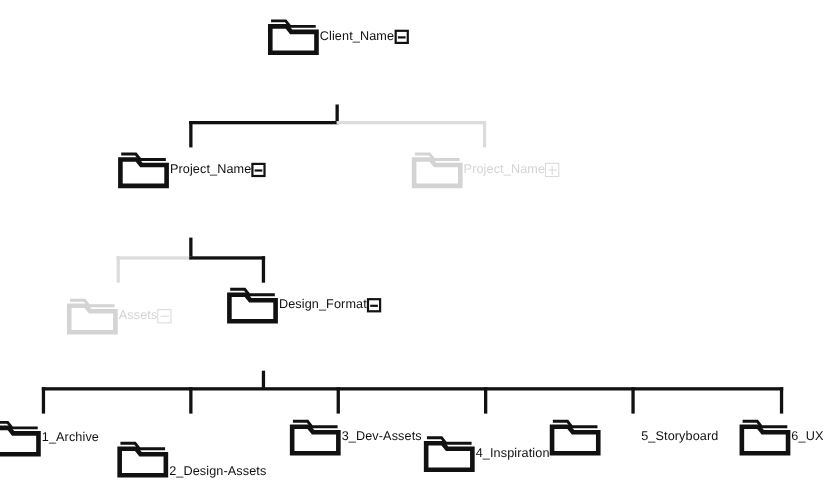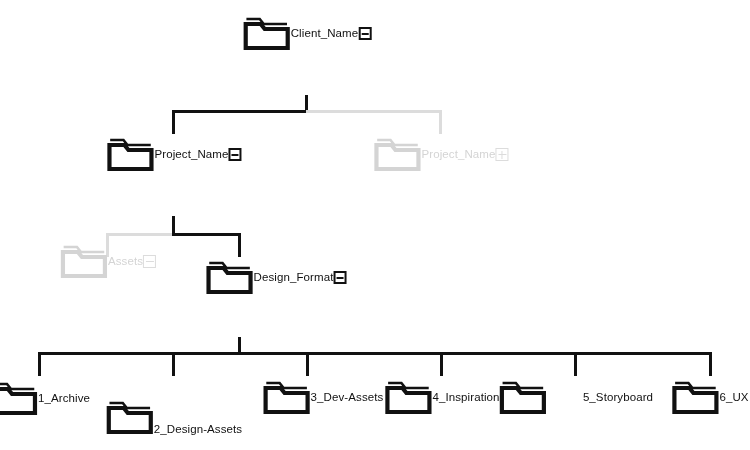--- a/index.html
+++ b/index.html
@@ -121,21 +121,21 @@
             <path d="M5 7 H17 L21 12 H43" fill="none" stroke="#d4d4d4" stroke-width="2.6" stroke-linecap="square"></path>
             <path d="M3 14 V36 H45 V17 H22 L18 12 H3 Z" fill="#ffffff" stroke="#d4d4d4" stroke-width="4.2" stroke-linejoin="miter"></path>
           </svg>
         </span>
         <span class="node-label">Project_Name</span>
         <div class="expander dim">
           <span class="bar-h"></span>
           <span class="bar-v"></span>
         </div>
       </div>
-      <div class="node dim" style="left: 108px; top: 240px;">
+      <div class="node dim" style="left: 108px; top: 266px;">
         <span>
           <svg class="folder-icon" width="48" height="40" viewBox="0 0 48 40" aria-hidden="true">
             <path d="M5 7 H17 L21 12 H43" fill="none" stroke="#d4d4d4" stroke-width="2.6" stroke-linecap="square"></path>
             <path d="M3 14 V36 H45 V17 H22 L18 12 H3 Z" fill="#ffffff" stroke="#d4d4d4" stroke-width="4.2" stroke-linejoin="miter"></path>
           </svg>
         </span>
         <span class="node-label">Assets</span>
         <div class="expander dim">
           <span class="bar-h"></span>
         </div>
@@ -172,21 +172,21 @@
       </div>
       <div class="node active" style="left: 308px; top: 376px; margin-left: 15px;">
         <span>
           <svg class="folder-icon" width="48" height="40" viewBox="0 0 48 40" aria-hidden="true">
             <path d="M5 7 H17 L21 12 H43" fill="none" stroke="#111111" stroke-width="2.6" stroke-linecap="square"></path>
             <path d="M3 14 V36 H45 V17 H22 L18 12 H3 Z" fill="#ffffff" stroke="#111111" stroke-width="4.2" stroke-linejoin="miter"></path>
           </svg>
         </span>
         <span class="node-label">3_Dev-Assets</span>
       </div>
-      <div class="node active" style="left: 442px; top: 376px;">
+      <div class="node active" style="left: 442px; top: 391px;">
         <span>
           <svg class="folder-icon" width="48" height="40" viewBox="0 0 48 40" aria-hidden="true">
             <path d="M5 7 H17 L21 12 H43" fill="none" stroke="#111111" stroke-width="2.6" stroke-linecap="square"></path>
             <path d="M3 14 V36 H45 V17 H22 L18 12 H3 Z" fill="#ffffff" stroke="#111111" stroke-width="4.2" stroke-linejoin="miter"></path>
           </svg>
         </span>
         <span class="node-label">4_Inspiration</span>
       </div>
       <div class="node active" style="left: 576px; top: 376px; gap: 36px;">
         <span>

